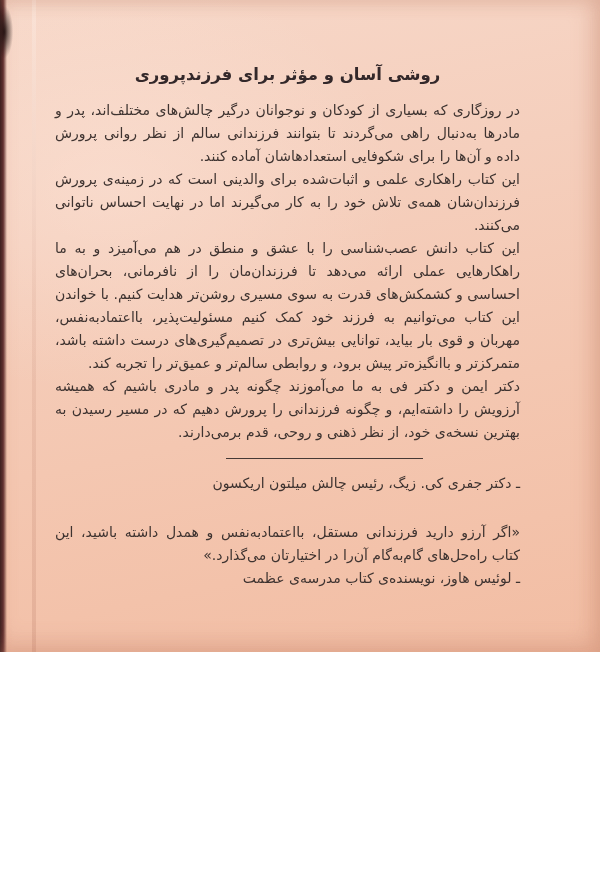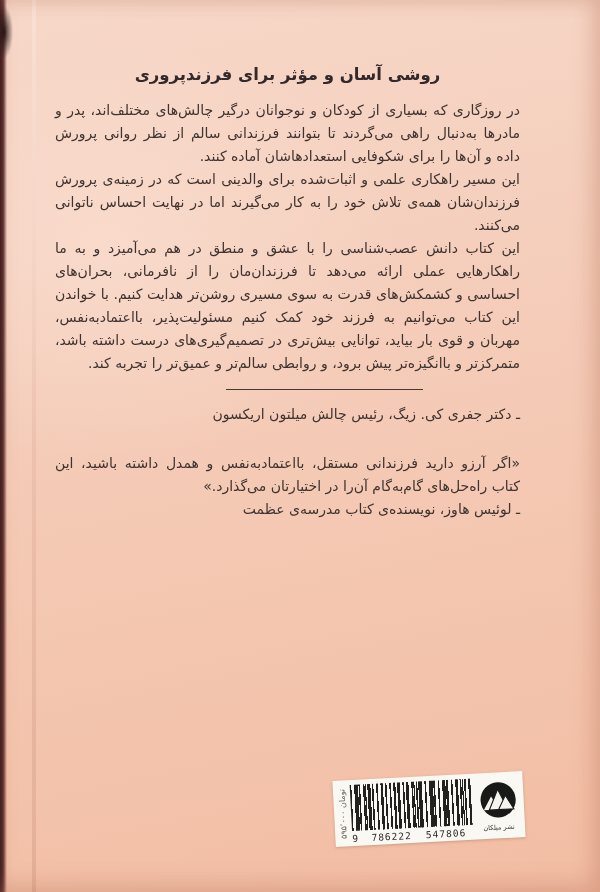--- a/index.html
+++ b/index.html
@@ -1,20 +1,20 @@
 <!DOCTYPE html>
 <html lang="fa"><head>
 <meta charset="utf-8">
 <style>
   * { margin:0; padding:0; box-sizing:border-box; }
   html,body { width:600px; height:892px; }
   body { font-family:"DejaVu Sans", sans-serif; }
 
   .cover {
-    position:relative; width:600px; height:892px; overflow:hidden;
+    position:relative; width:600px; height:652px; overflow:hidden;
     background:
       radial-gradient(ellipse 420px 300px at 18% 28%, rgba(255,236,226,0.35), rgba(255,236,226,0) 70%),
       linear-gradient(168deg, #f7d8c9 0%, #f5cfbd 32%, #f4c7b1 62%, #f2bda3 100%);
   }
   .vignette {
     position:absolute; inset:0; pointer-events:none;
     box-shadow: inset -10px 0 20px rgba(186,118,92,0.22),
                 inset 0 -12px 20px rgba(186,118,92,0.18),
                 inset 0 6px 14px rgba(186,118,92,0.10);
   }
@@ -79,22 +79,23 @@
 </style>
 </head>
 <body>
 
 <div class="cover">
 
   <div class="text-block">
     <div class="title">روشی آسان و مؤثر برای فرزندپروری</div>
 
     <p>در روزگاری که بسیاری از کودکان و نوجوانان درگیر چالش‌های مختلف‌اند، پدر و مادرها به‌دنبال راهی می‌گردند تا بتوانند فرزندانی سالم از نظر روانی پرورش داده و آن‌ها را برای شکوفایی استعدادهاشان آماده کنند.</p>
-    <p>این مسیر راهکاری علمی و اثبات‌شده برای والدینی است که در زمینه‌ی پرورش فرزندان‌شان همه‌ی تلاش خود را به کار می‌گیرند اما در نهایت احساس ناتوانی می‌کنند.</p>
+    <p>این کتاب راهکاری علمی و اثبات‌شده برای والدینی است که در زمینه‌ی پرورش فرزندان‌شان همه‌ی تلاش خود را به کار می‌گیرند اما در نهایت احساس ناتوانی می‌کنند.</p>
     <p>این کتاب دانش عصب‌شناسی را با عشق و منطق در هم می‌آمیزد و به ما راهکارهایی عملی ارائه می‌دهد تا فرزندان‌مان را از نافرمانی، بحران‌های احساسی و کشمکش‌های قدرت به سوی مسیری روشن‌تر هدایت کنیم. با خواندن این کتاب می‌توانیم به فرزند خود کمک کنیم مسئولیت‌پذیر، بااعتمادبه‌نفس، مهربان و قوی بار بیاید، توانایی بیش‌تری در تصمیم‌گیری‌های درست داشته باشد، متمرکزتر و باانگیزه‌تر پیش برود، و روابطی سالم‌تر و عمیق‌تر را تجربه کند.</p>
+    <p>دکتر ایمن و دکتر فی به ما می‌آموزند چگونه پدر و مادری باشیم که همیشه آرزویش را داشته‌ایم، و چگونه فرزندانی را پرورش دهیم که در مسیر رسیدن به بهترین نسخه‌ی خود، از نظر ذهنی و روحی، قدم برمی‌دارند.</p>
 
     <hr class="divider">
 
     <p class="attribution">ـ دکتر جفری کی. زیگ، رئیس چالش میلتون اریکسون</p>
 
     <p class="quote quote-2">«اگر آرزو دارید فرزندانی مستقل، بااعتمادبه‌نفس و همدل داشته باشید، این کتاب راه‌حل‌های گام‌به‌گام آن‌را در اختیارتان می‌گذارد.»</p>
     <p class="attribution">ـ لوئیس هاوز، نویسنده‌ی کتاب مدرسه‌ی عظمت</p>
   </div>
 
   <div class="barcode-label">

